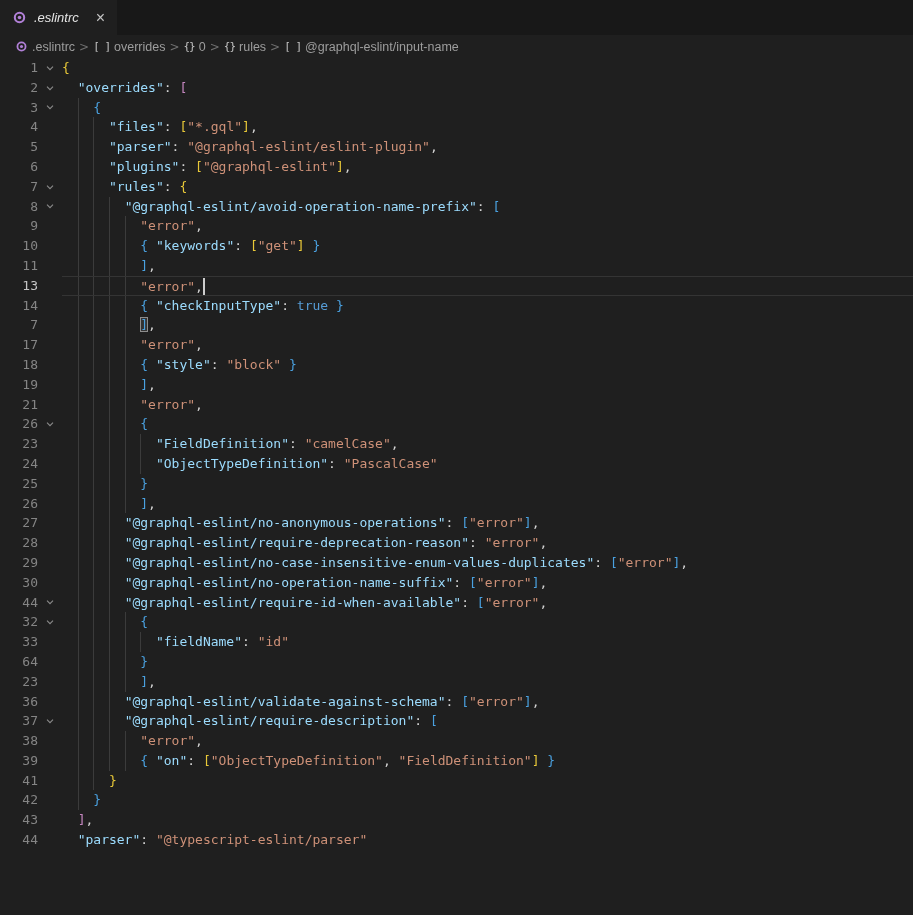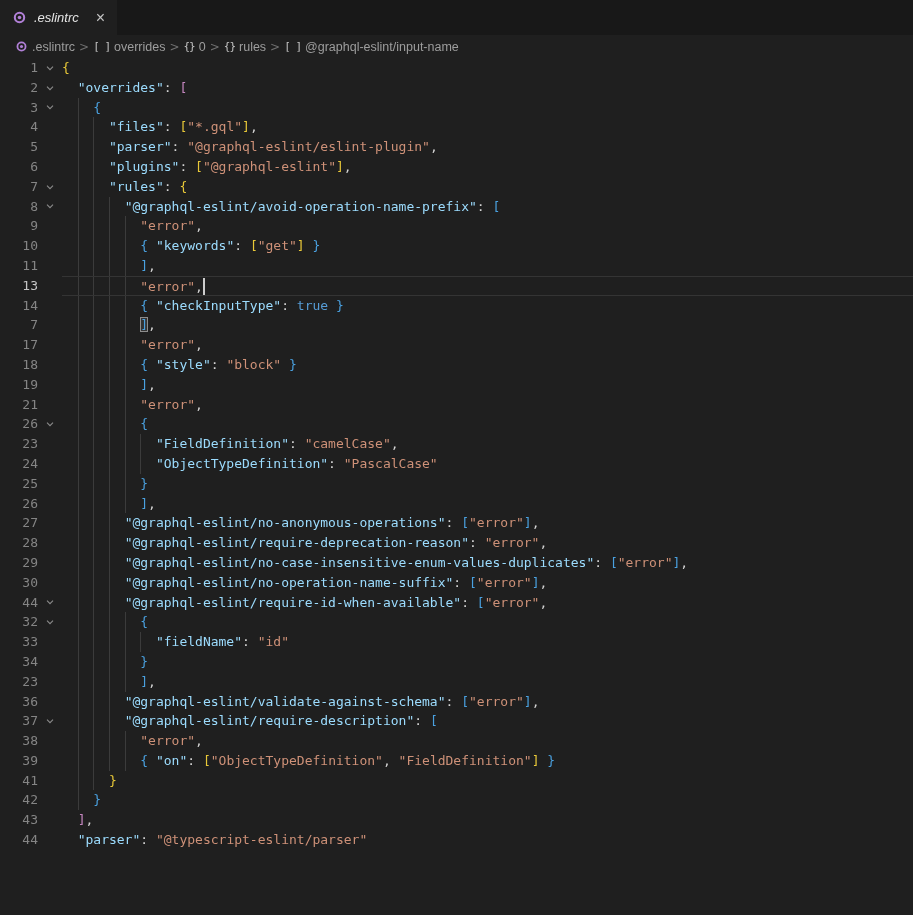--- a/index.html
+++ b/index.html
@@ -133,21 +133,21 @@
       <div class="line"><div class="gutter"><span class="num">28</span><span class="chev"></span></div><div class="code"><span class="guide" style="left: 2ch;"></span><span class="guide" style="left: 4ch;"></span><span class="guide" style="left: 6ch;"></span><span>        </span><span class="tk-k">"@graphql-eslint/require-deprecation-reason"</span><span class="tk-p">: </span><span class="tk-s">"error"</span><span class="tk-p">,</span></div></div>
       <div class="line"><div class="gutter"><span class="num">29</span><span class="chev"></span></div><div class="code"><span class="guide" style="left: 2ch;"></span><span class="guide" style="left: 4ch;"></span><span class="guide" style="left: 6ch;"></span><span>        </span><span class="tk-k">"@graphql-eslint/no-case-insensitive-enum-values-duplicates"</span><span class="tk-p">: </span><span class="tk-u">[</span><span class="tk-s">"error"</span><span class="tk-u">]</span><span class="tk-p">,</span></div></div>
       <div class="line"><div class="gutter"><span class="num">30</span><span class="chev"></span></div><div class="code"><span class="guide" style="left: 2ch;"></span><span class="guide" style="left: 4ch;"></span><span class="guide" style="left: 6ch;"></span><span>        </span><span class="tk-k">"@graphql-eslint/no-operation-name-suffix"</span><span class="tk-p">: </span><span class="tk-u">[</span><span class="tk-s">"error"</span><span class="tk-u">]</span><span class="tk-p">,</span></div></div>
       <div class="line"><div class="gutter"><span class="num">44</span><span class="chev"><svg width="12" height="12" viewBox="0 0 14 14">
               <path d="M3.5 5.5 L7 9 L10.5 5.5" fill="none" stroke="#8a8a8a" stroke-width="1.3"></path>
             </svg></span></div><div class="code"><span class="guide" style="left: 2ch;"></span><span class="guide" style="left: 4ch;"></span><span class="guide" style="left: 6ch;"></span><span>        </span><span class="tk-k">"@graphql-eslint/require-id-when-available"</span><span class="tk-p">: </span><span class="tk-u">[</span><span class="tk-s">"error"</span><span class="tk-p">,</span></div></div>
       <div class="line"><div class="gutter"><span class="num">32</span><span class="chev"><svg width="12" height="12" viewBox="0 0 14 14">
               <path d="M3.5 5.5 L7 9 L10.5 5.5" fill="none" stroke="#8a8a8a" stroke-width="1.3"></path>
             </svg></span></div><div class="code"><span class="guide" style="left: 2ch;"></span><span class="guide" style="left: 4ch;"></span><span class="guide" style="left: 6ch;"></span><span class="guide" style="left: 8ch;"></span><span>          </span><span class="tk-u">{</span></div></div>
       <div class="line"><div class="gutter"><span class="num">33</span><span class="chev"></span></div><div class="code"><span class="guide" style="left: 2ch;"></span><span class="guide" style="left: 4ch;"></span><span class="guide" style="left: 6ch;"></span><span class="guide" style="left: 8ch;"></span><span class="guide" style="left: 10ch;"></span><span>            </span><span class="tk-k">"fieldName"</span><span class="tk-p">: </span><span class="tk-s">"id"</span></div></div>
-      <div class="line"><div class="gutter"><span class="num">34</span><span class="chev"></span></div><div class="code"><span class="guide" style="left: 2ch;"></span><span class="guide" style="left: 4ch;"></span><span class="guide" style="left: 6ch;"></span><span class="guide" style="left: 8ch;"></span><span>          </span><span class="tk-u">}</span></div></div>
+      <div class="line"><div class="gutter"><span class="num">64</span><span class="chev"></span></div><div class="code"><span class="guide" style="left: 2ch;"></span><span class="guide" style="left: 4ch;"></span><span class="guide" style="left: 6ch;"></span><span class="guide" style="left: 8ch;"></span><span>          </span><span class="tk-u">}</span></div></div>
       <div class="line"><div class="gutter"><span class="num">23</span><span class="chev"></span></div><div class="code"><span class="guide" style="left: 2ch;"></span><span class="guide" style="left: 4ch;"></span><span class="guide" style="left: 6ch;"></span><span class="guide" style="left: 8ch;"></span><span>          </span><span class="tk-u">]</span><span class="tk-p">,</span></div></div>
       <div class="line"><div class="gutter"><span class="num">36</span><span class="chev"></span></div><div class="code"><span class="guide" style="left: 2ch;"></span><span class="guide" style="left: 4ch;"></span><span class="guide" style="left: 6ch;"></span><span>        </span><span class="tk-k">"@graphql-eslint/validate-against-schema"</span><span class="tk-p">: </span><span class="tk-u">[</span><span class="tk-s">"error"</span><span class="tk-u">]</span><span class="tk-p">,</span></div></div>
       <div class="line"><div class="gutter"><span class="num">37</span><span class="chev"><svg width="12" height="12" viewBox="0 0 14 14">
               <path d="M3.5 5.5 L7 9 L10.5 5.5" fill="none" stroke="#8a8a8a" stroke-width="1.3"></path>
             </svg></span></div><div class="code"><span class="guide" style="left: 2ch;"></span><span class="guide" style="left: 4ch;"></span><span class="guide" style="left: 6ch;"></span><span>        </span><span class="tk-k">"@graphql-eslint/require-description"</span><span class="tk-p">: </span><span class="tk-u">[</span></div></div>
       <div class="line"><div class="gutter"><span class="num">38</span><span class="chev"></span></div><div class="code"><span class="guide" style="left: 2ch;"></span><span class="guide" style="left: 4ch;"></span><span class="guide" style="left: 6ch;"></span><span class="guide" style="left: 8ch;"></span><span>          </span><span class="tk-s">"error"</span><span class="tk-p">,</span></div></div>
       <div class="line"><div class="gutter"><span class="num">39</span><span class="chev"></span></div><div class="code"><span class="guide" style="left: 2ch;"></span><span class="guide" style="left: 4ch;"></span><span class="guide" style="left: 6ch;"></span><span class="guide" style="left: 8ch;"></span><span>          </span><span class="tk-u">{</span><span class="tk-p"> </span><span class="tk-k">"on"</span><span class="tk-p">: </span><span class="tk-g">[</span><span class="tk-s">"ObjectTypeDefinition"</span><span class="tk-p">, </span><span class="tk-s">"FieldDefinition"</span><span class="tk-g">]</span><span class="tk-p"> </span><span class="tk-u">}</span></div></div>
       <div class="line"><div class="gutter"><span class="num">41</span><span class="chev"></span></div><div class="code"><span class="guide" style="left: 2ch;"></span><span class="guide" style="left: 4ch;"></span><span>      </span><span class="tk-g">}</span></div></div>
       <div class="line"><div class="gutter"><span class="num">42</span><span class="chev"></span></div><div class="code"><span class="guide" style="left: 2ch;"></span><span>    </span><span class="tk-u">}</span></div></div>
       <div class="line"><div class="gutter"><span class="num">43</span><span class="chev"></span></div><div class="code"><span>  </span><span class="tk-o">]</span><span class="tk-p">,</span></div></div>

